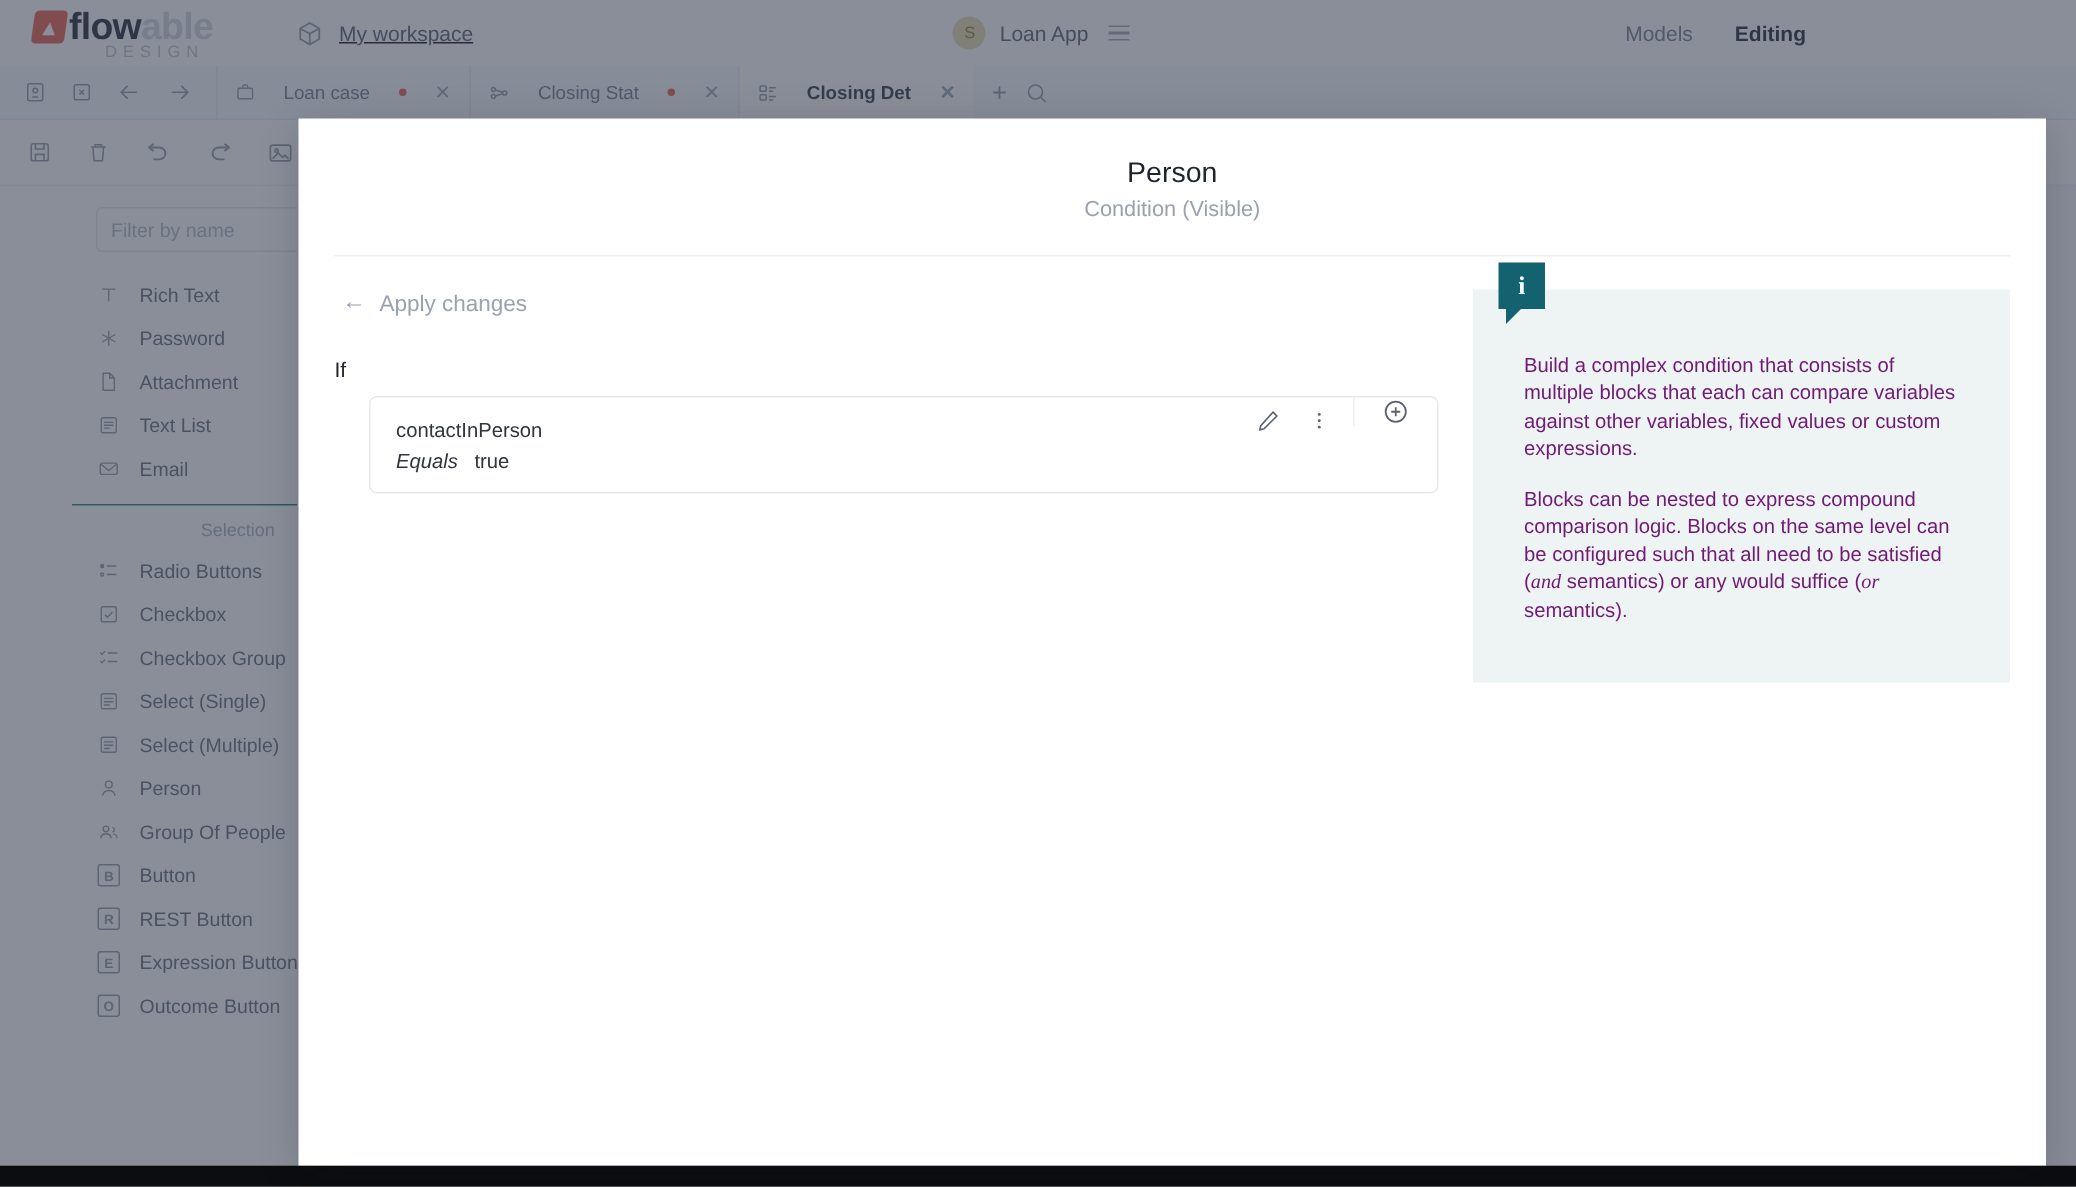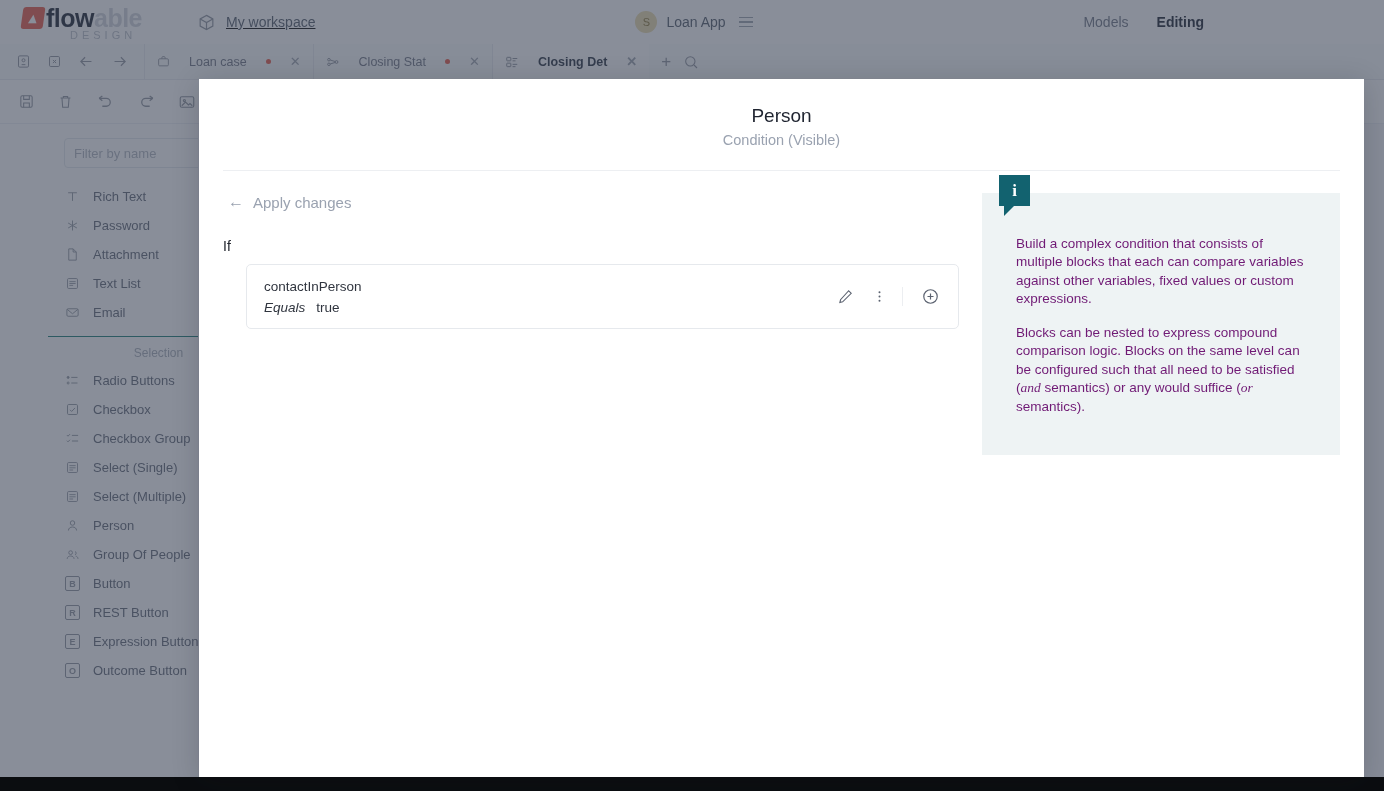--- a/index.html
+++ b/index.html
@@ -150,21 +150,21 @@
   .modal-main { flex: 1; padding-right: 22px; }
   .apply-link {
     display: inline-flex; align-items: center; gap: 9px;
     font-size: 15px; color: #9aa2b0; margin-left: 5px;
   }
   .apply-arrow { font-size: 16px; line-height: 1; }
   .if-label { font-size: 14px; color: #20242d; margin: 27px 0 10px 0; }
 
   .cond-card {
     width: 713px; border: 1px solid #e6e9ed; border-radius: 5px;
-    display: flex; align-items: center; background: #fff;
+    display: flex; align-items: flex-start; background: #fff;
     min-height: 62px; margin-left: 23px;
   }
   .cond-text { flex: 1; padding: 14px 0 13px 17px; }
   .cond-var { font-size: 13.5px; color: #30353f; }
   .cond-line2 { margin-top: 6px; display: flex; align-items: baseline; gap: 11px; }
   .cond-op { font-size: 13.5px; color: #30353f; font-style: italic; }
   .cond-val { font-size: 13.5px; color: #30353f; }
   .cond-actions { display: flex; align-items: center; gap: 4px; padding: 0 8px; }
   .act-btn {
     width: 30px; height: 30px; display: flex; align-items: center;

